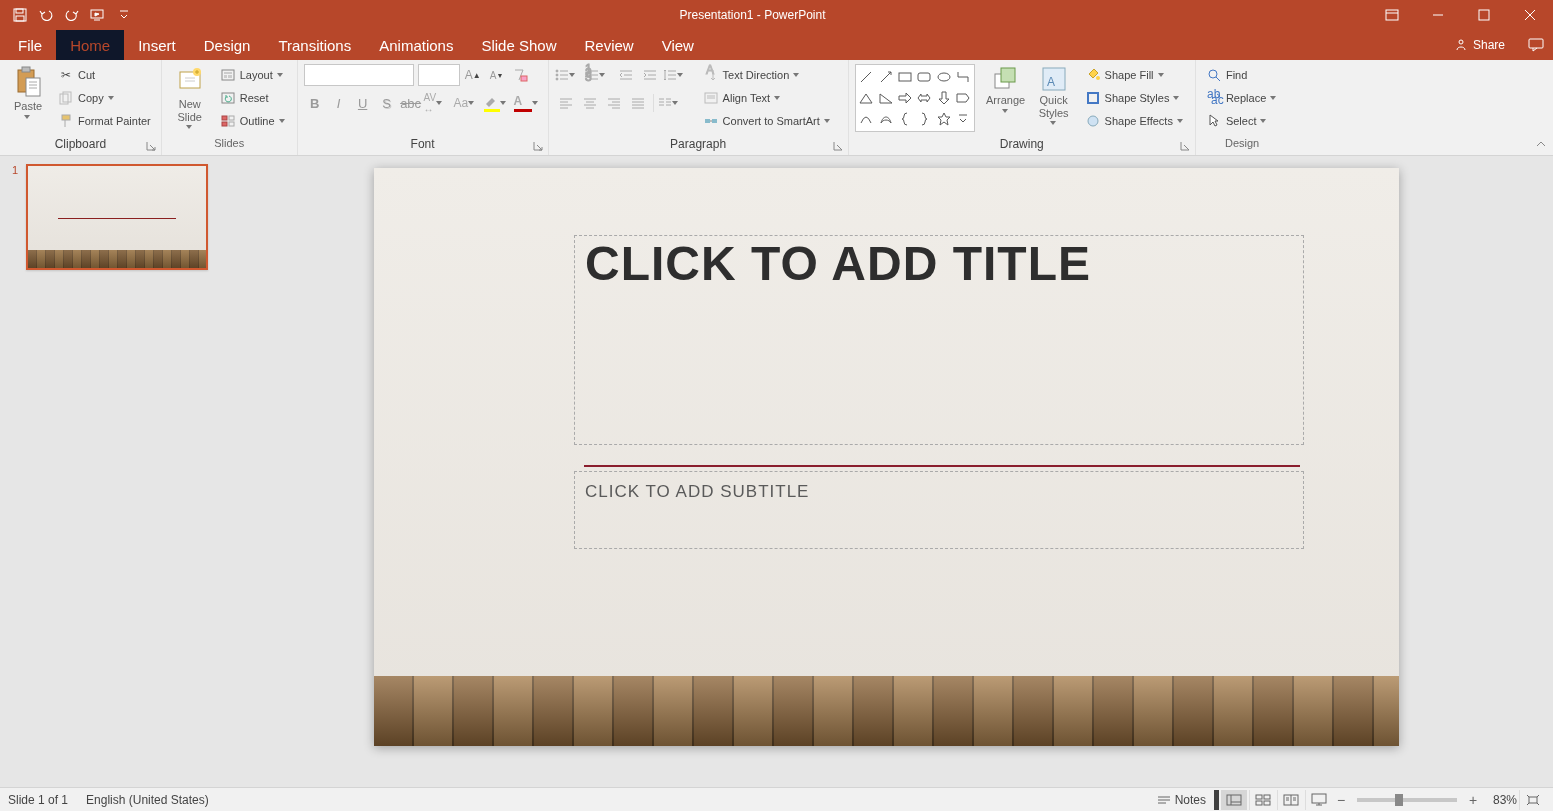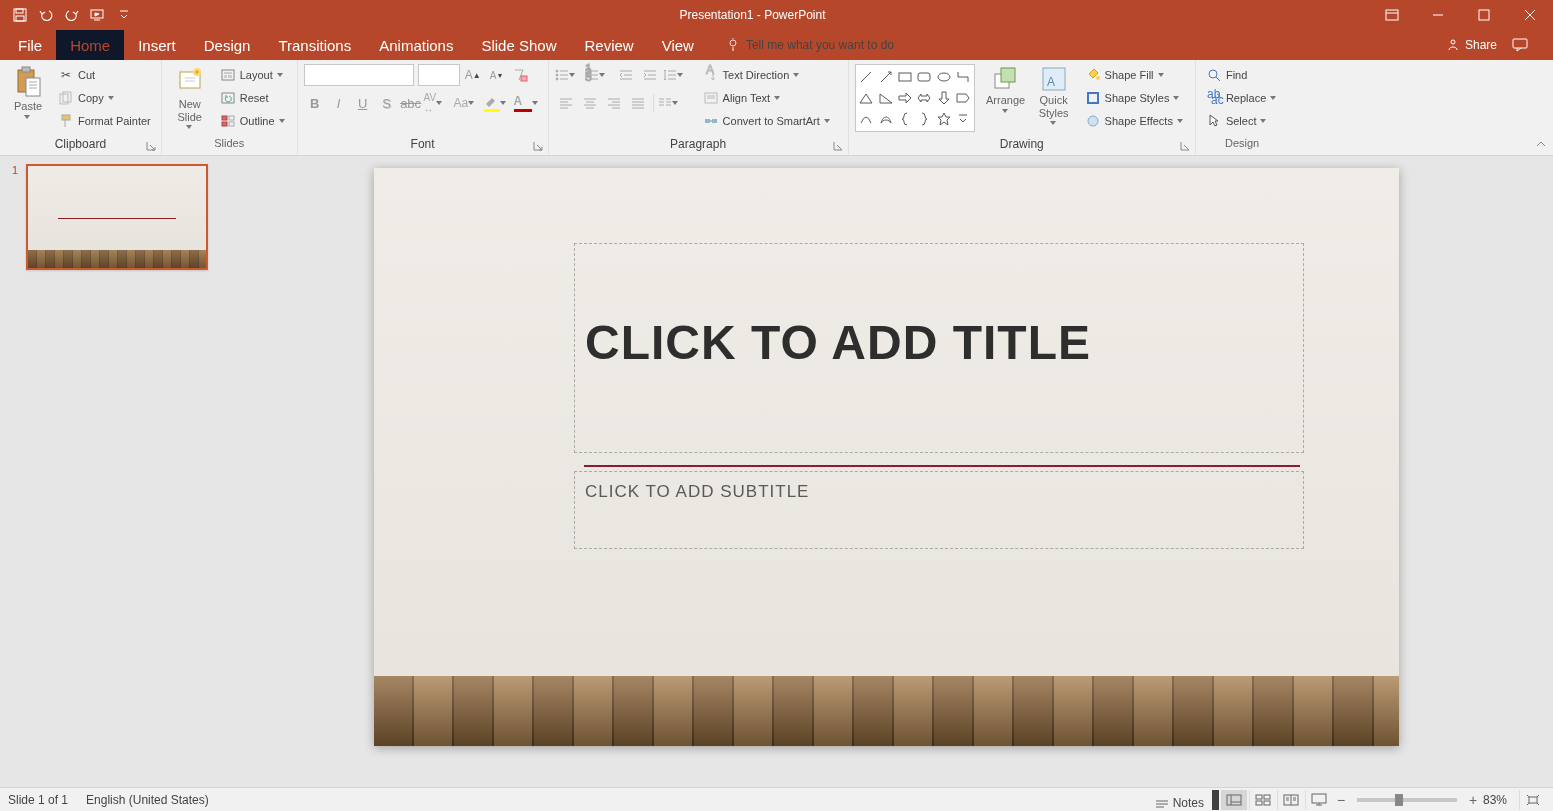--- a/index.html
+++ b/index.html
@@ -14,21 +14,21 @@
 .win-btn{width:46px;height:30px;display:flex;align-items:center;justify-content:center;color:#fff;cursor:pointer}
 .win-btn svg,.qat-btn svg{stroke:#fff;fill:none}
 
 
 .tabbar{height:30px;background:#b7472a;display:flex;align-items:stretch;padding-left:4px}
 .tab{padding:0 14px;display:flex;align-items:center;color:#fff;font-size:15px;cursor:pointer}
 .tab.home{background:#0f172a;color:#b7472a}
 .tab.file{color:#fff}
 .tellme{display:flex;align-items:center;color:#f5ded8;gap:6px;padding-left:18px}
 .tellme svg{stroke:#f5ded8}
-.tabbar-right{margin-left:auto;display:flex;align-items:center;gap:10px;padding-right:20px}
+.tabbar-right{margin-left:auto;display:flex;align-items:center;gap:18px;padding-right:4px}
 .share{display:flex;align-items:center;gap:5px;color:#fff;cursor:pointer}
 .comment-btn svg{stroke:#fff;fill:none}
 
 
 .ribbon{height:96px;background:#f1f1f1;border-bottom:1px solid #d4d4d4;display:flex;position:relative}
 .rgroup{border-right:1px solid #e1e1e1;display:flex;flex-direction:column;position:relative}
 .rgroup-body{flex:1;display:flex;align-items:flex-start;padding:4px 6px 0 6px}
 .rgroup-label{height:18px;text-align:center;font-size:11px;color:#666;padding-bottom:2px;position:relative}
 .dlaunch{position:absolute;right:3px;bottom:2px;width:14px;height:14px;cursor:pointer;display:flex;align-items:center;justify-content:center}
 .dlaunch svg{stroke:#888}
@@ -70,38 +70,38 @@
 .thumb{width:188px;height:106px;border:2px solid #d0582f;background:linear-gradient(#efece7,#e7e3dd 80%,#e7e3dd);position:relative;box-shadow:0 1px 2px rgba(0,0,0,.15)}
 .thumb-line{position:absolute;left:30px;right:30px;top:52px;height:1px;background:#8a1f1f}
 .thumb-floor{position:absolute;left:0;right:0;bottom:0;height:18px;background:repeating-linear-gradient(90deg,#7d5a33 0,#7d5a33 8px,#6a4d2c 8px,#6a4d2c 9px,#987242 9px,#987242 17px,#6a4d2c 17px,#6a4d2c 18px)}
 .thumb-floor::before{content:"";position:absolute;inset:0;background:linear-gradient(rgba(255,255,255,.12),rgba(0,0,0,.25))}
 
 .canvas-area{flex:1;display:flex;justify-content:center;align-items:flex-start;overflow:auto;padding:12px 20px}
 .slide{width:1025px;height:578px;background:linear-gradient(#f0ede8,#e7e3dd);box-shadow:0 2px 10px rgba(0,0,0,.3);position:relative}
 .slide-floor{position:absolute;left:0;right:0;bottom:0;height:70px;background:repeating-linear-gradient(90deg,#8d6539 0,#8d6539 38px,#5f4527 38px,#5f4527 40px,#a87f4e 40px,#a87f4e 78px,#5f4527 78px,#5f4527 80px)}
 .slide-floor::before{content:"";position:absolute;inset:0;background:linear-gradient(rgba(255,255,255,.22),rgba(0,0,0,.35))}
 .placeholder{position:absolute;border:1px dashed #aaa}
-.ph-title{left:200px;top:75px;width:730px;height:210px;display:flex;align-items:center;padding:0 10px 12px 10px}
+.ph-title{left:200px;top:67px;width:730px;height:210px;display:flex;align-items:flex-start;padding:0 10px 12px 10px}
 .ph-title-text{font-size:48px;font-weight:600;letter-spacing:1px;color:#2e2e2e}
 .ph-div{position:absolute;left:210px;top:297px;width:716px;height:2px;background:#8a1e2d}
 .ph-sub{left:200px;top:303px;width:730px;height:78px;padding:10px}
 .ph-sub-text{font-size:17px;letter-spacing:1px;color:#5a5a5a}
 
 
 .statusbar{height:24px;background:#f1f1f1;border-top:1px solid #d4d4d4;display:flex;align-items:center;padding:0 8px;gap:14px}
 .status-left{display:flex;gap:18px}
 .status-right{margin-left:auto;display:flex;align-items:center;gap:2px}
 .viewbtn{width:26px;height:20px;display:flex;align-items:center;justify-content:center;cursor:pointer;border-left:1px solid #ddd}
 .viewbtn.first{border-left:none}
 .viewbtn.active{background:#d6d6d6}
 .viewbtn svg{stroke:#666;fill:none}
 .zoom-slider{width:100px;height:4px;background:#c7c7c7;position:relative;margin:0 6px}
 .zoom-thumb{position:absolute;width:8px;height:12px;background:#888;top:-4px;left:38px}
 .zbtn{width:16px;height:16px;display:flex;align-items:center;justify-content:center;cursor:pointer;font-size:14px;color:#666}
-.notes-btn{display:flex;align-items:flex-end;gap:4px;cursor:pointer;padding:0 8px;border-right:7px solid #404040;height:20px}
+.notes-btn{display:flex;align-items:center;gap:4px;cursor:pointer;padding:0 8px;border-right:5px solid #404040;height:20px}
 
 svg{overflow:visible}
 </style>
 </head>
 <body>
 
 <div class="titlebar">
   <div class="qat">
     <div class="qat-btn">
         <svg width="14" height="14">
@@ -162,27 +162,20 @@
 <div class="tabbar">
   <div class="tab file">File</div>
   <div class="tab home">Home</div>
   <div class="tab">Insert</div>
   <div class="tab">Design</div>
   <div class="tab">Transitions</div>
   <div class="tab">Animations</div>
   <div class="tab">Slide Show</div>
   <div class="tab">Review</div>
   <div class="tab">View</div>
-  <div class="tellme">
-    <svg width="14" height="14" fill="none">
-        <circle cx="7" cy="5" r="3"></circle>
-        <path d="M7 1 L7 0 M7 9 L7 12 M6 12 L8 12"></path>
-      </svg>
-    <span>Tell me what you want to do</span>
-  </div>
   <div class="tabbar-right">
     <div class="share">
       <svg width="14" height="14" fill="none" stroke="#fff">
           <circle cx="7" cy="4" r="2"></circle>
           <path d="M3 12 C3 8 11 8 11 12"></path>
         </svg>
       <span style="color:#fff">Share</span>
     </div>
     <div class="win-btn comment-btn" style="width:26px">
         <svg width="16" height="14">
@@ -705,21 +698,21 @@
         <svg width="16" height="14">
           <rect x="1" y="1" width="14" height="9"></rect>
           <path d="M5 12 L11 12 M8 10 L8 12"></path>
         </svg>
       </div>
     <div class="zbtn">−</div>
     <div class="zoom-slider">
         <div class="zoom-thumb"></div>
       </div>
     <div class="zbtn">+</div>
-    <span style="width:34px;text-align:left">83%</span>
+    <span style="width:34px;text-align:right">83%</span>
     <div class="viewbtn" style="border-left:1px solid #ddd">
         <svg width="14" height="12">
           <rect x="3" y="3" width="8" height="6"></rect>
           <path d="M1 1 L3 3 M13 1 L11 3 M1 11 L3 9 M13 11 L11 9"></path>
         </svg>
       </div>
   </div>
 </div>
 
 </body></html>

